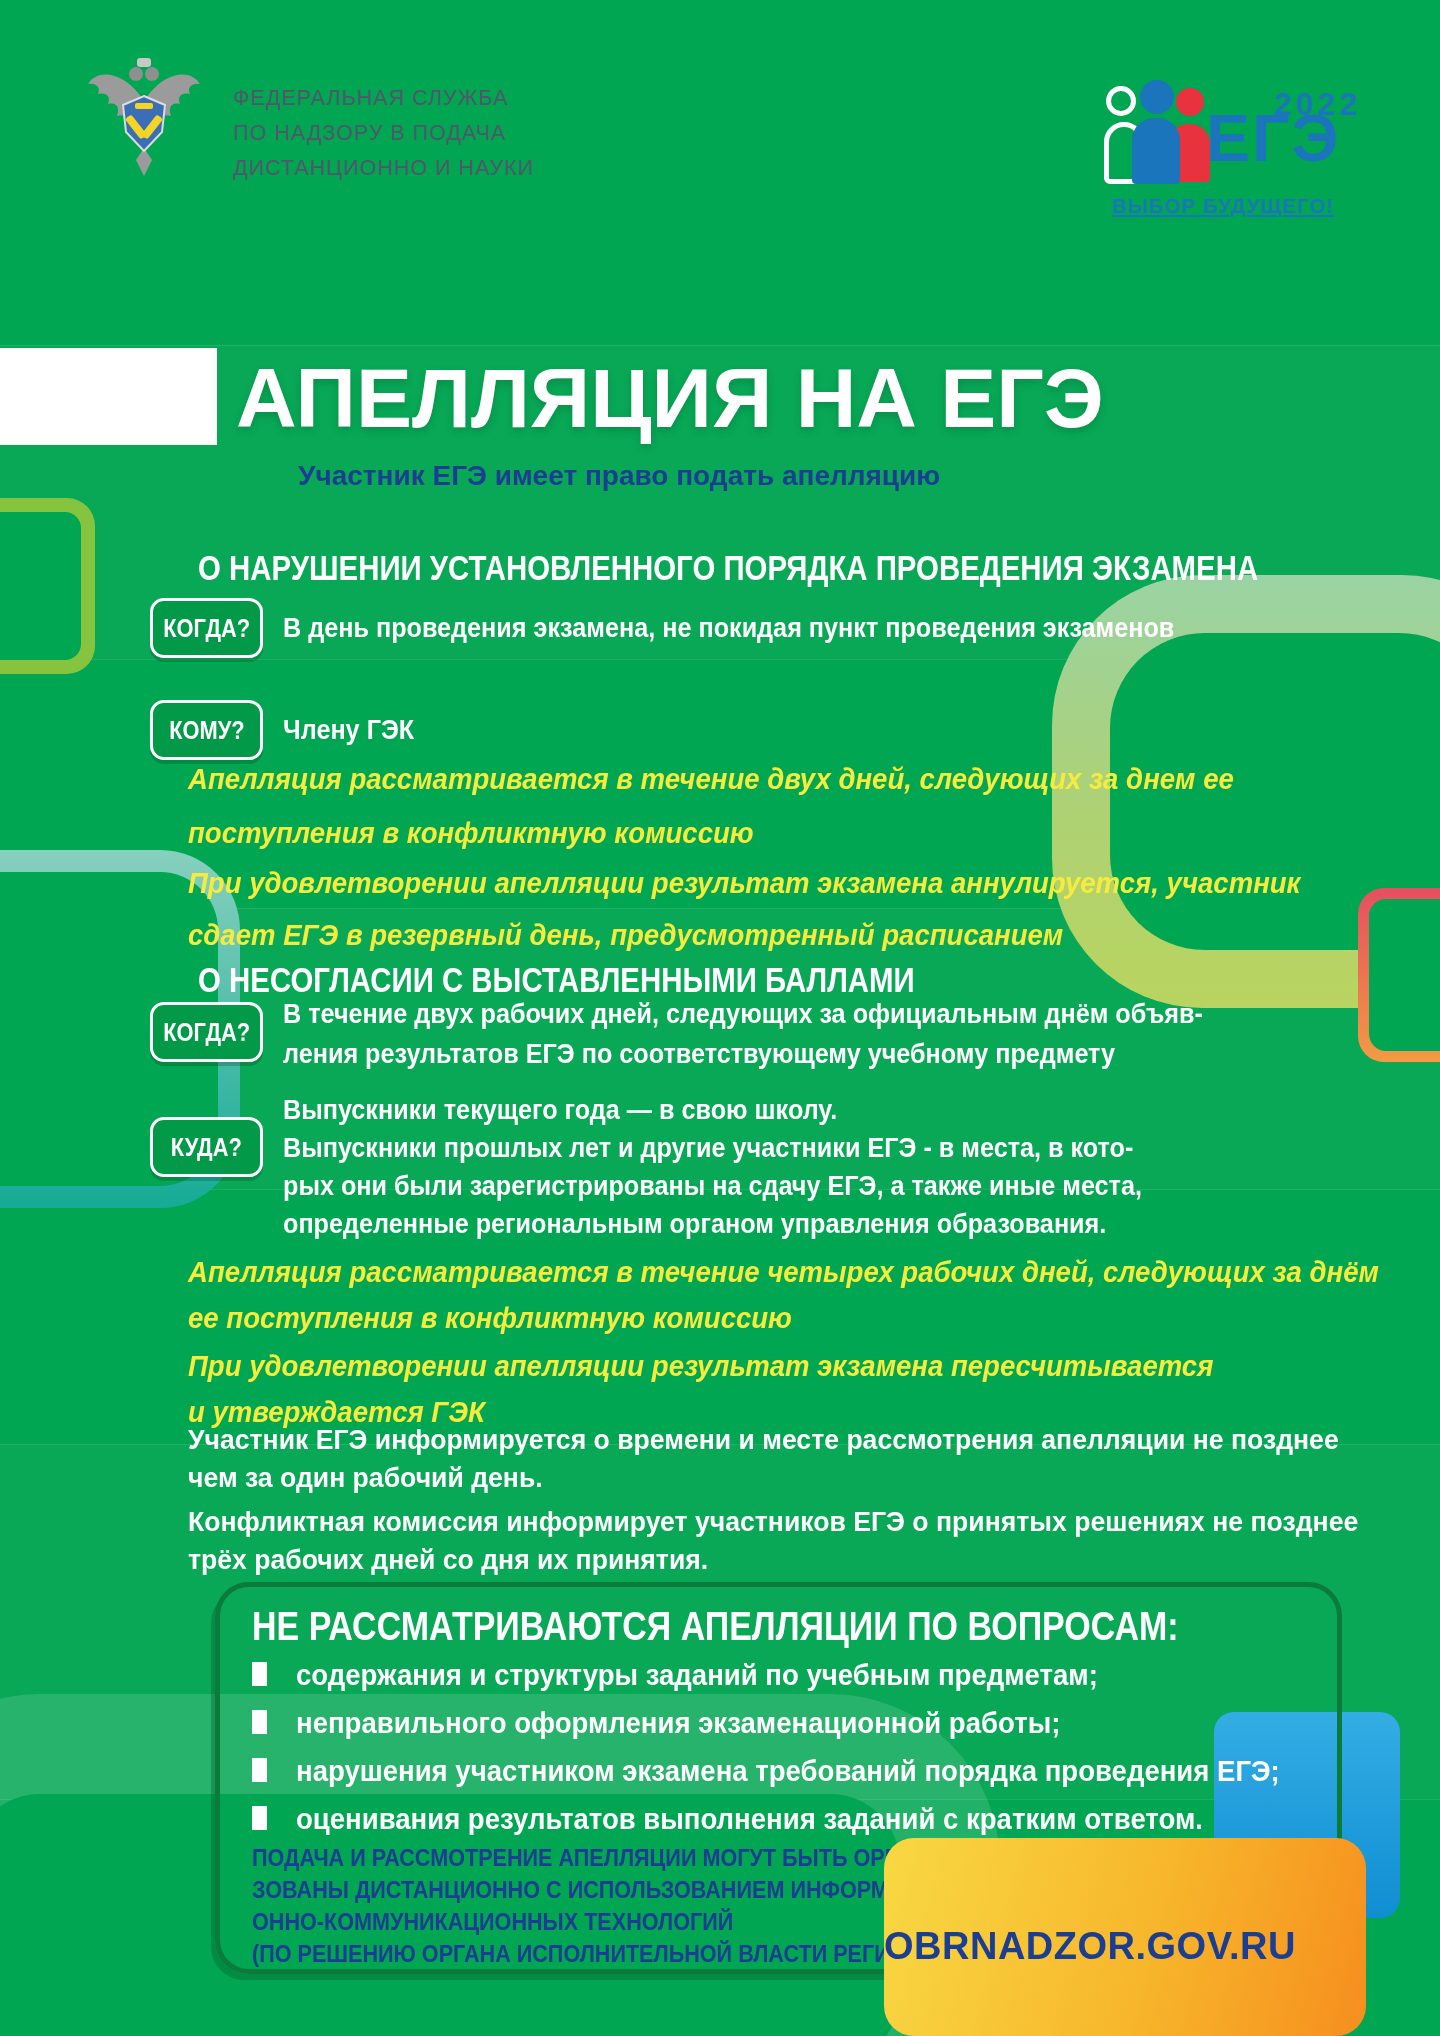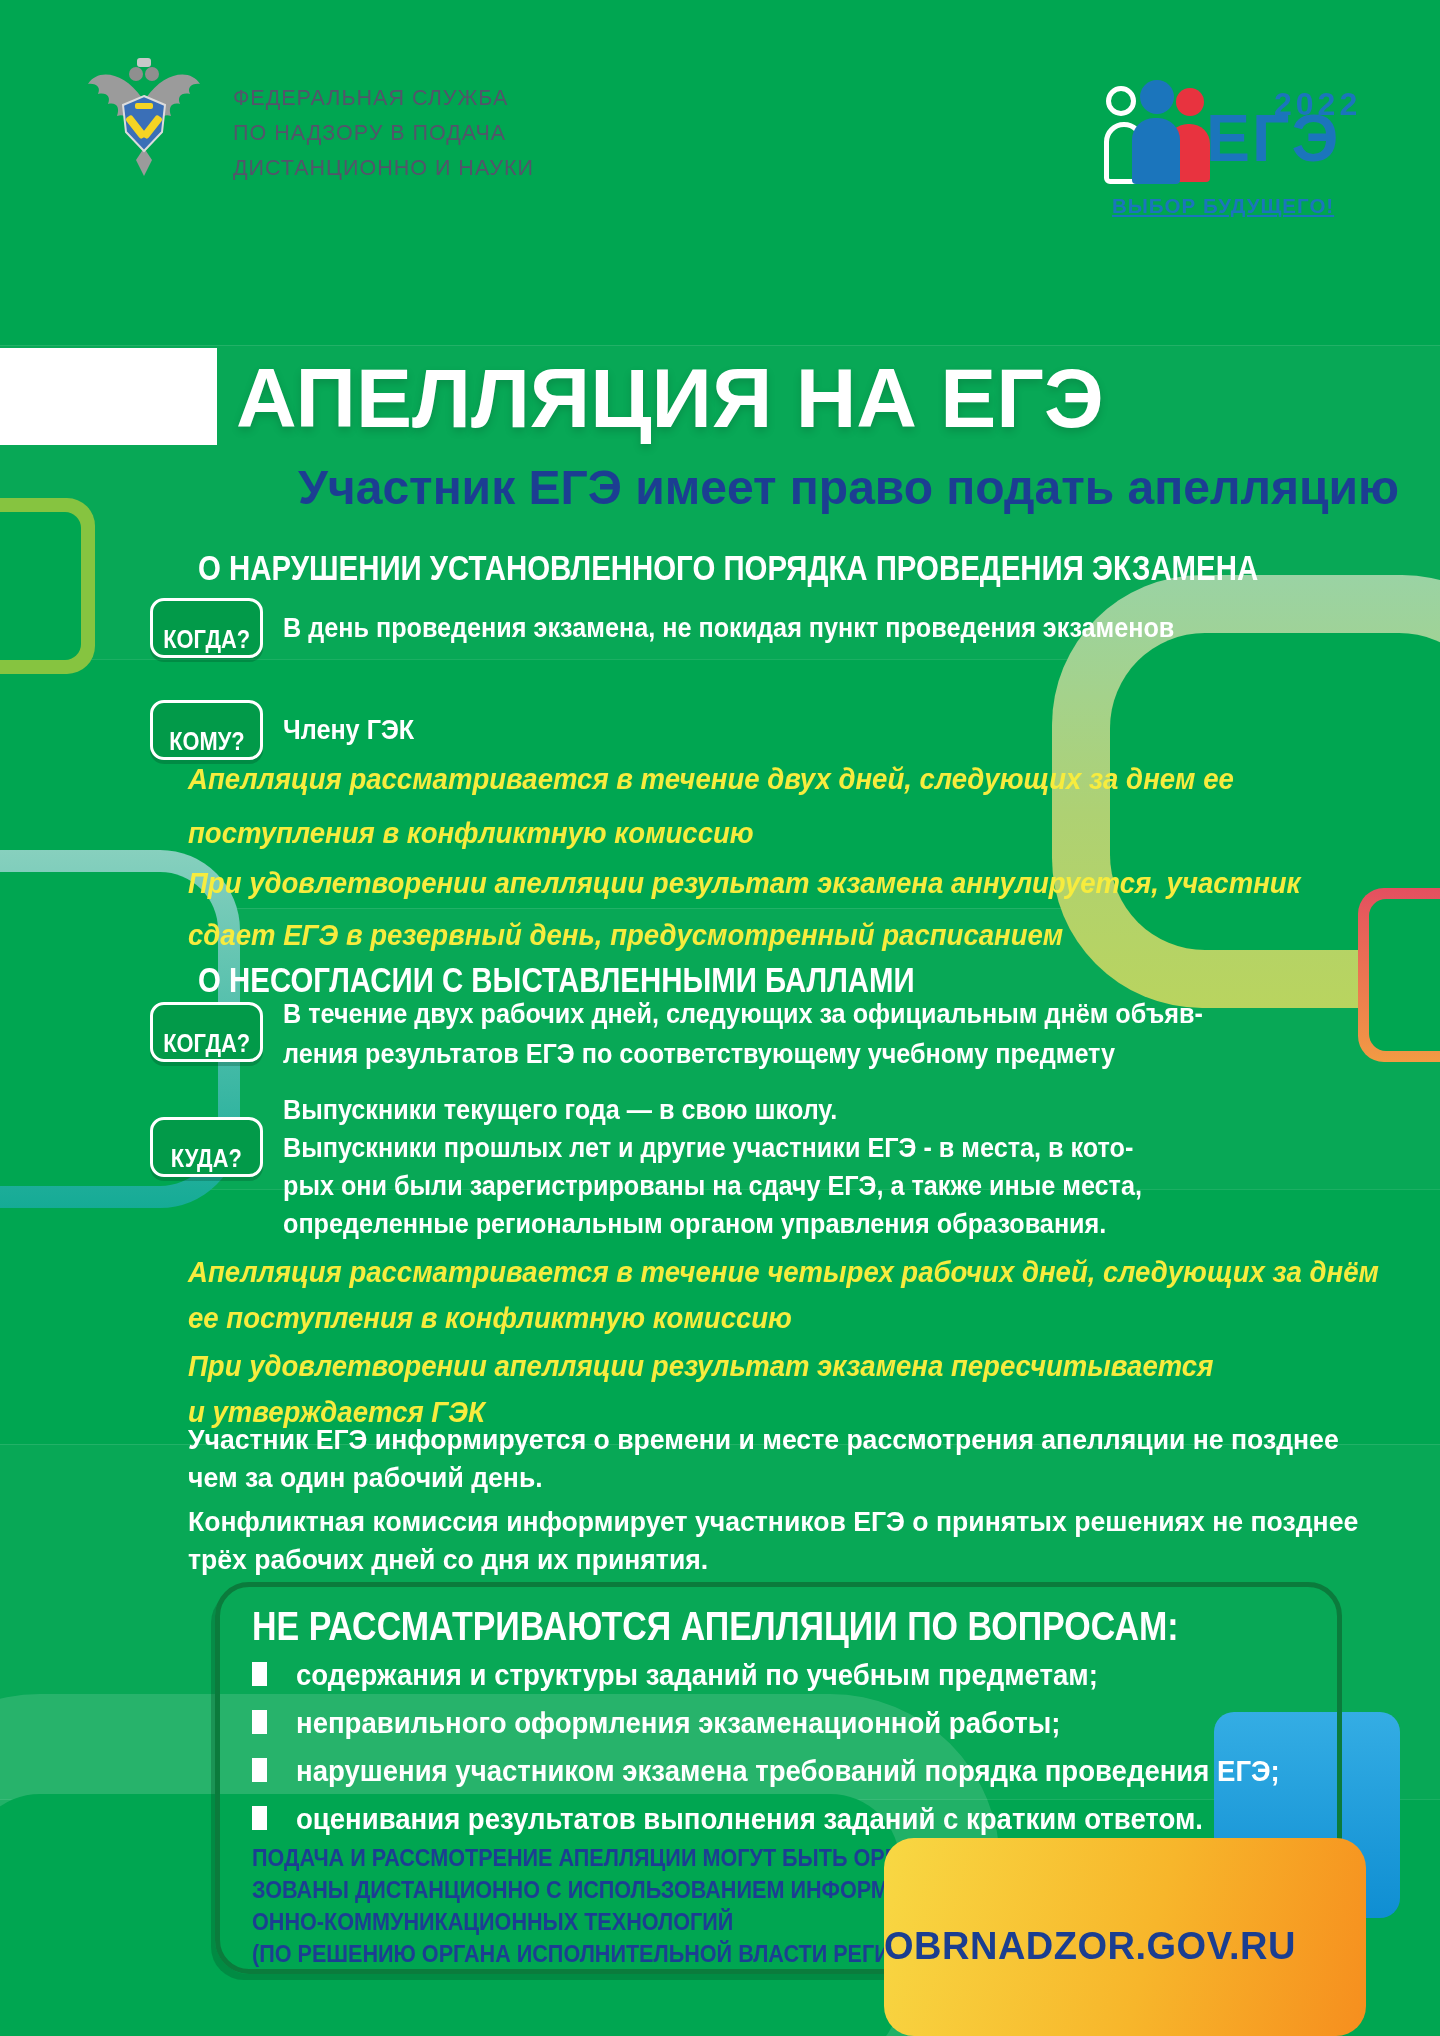--- a/index.html
+++ b/index.html
@@ -17,25 +17,25 @@
   .deco { position:absolute; z-index:2; }
   .deco .inner { position:absolute; background:#00A651; }
   
   .whitebar { position:absolute; left:0; top:348px; width:217px; height:97px; background:#fff; z-index:5; }
   .t { position:absolute; white-space:nowrap; z-index:6; }
   .cond84 { transform:scaleX(.84); transform-origin:0 50%; }
   .cond90 { transform:scaleX(.90); transform-origin:0 50%; }
   .cond95 { transform:scaleX(.95); transform-origin:0 50%; }
   .title { left:236px; top:350px; font-size:84px; font-weight:700; color:#fff; letter-spacing:0px;
            text-shadow:0 4px 8px rgba(0,0,0,.15); z-index:6;}
-  .subtitle { left:298px; top:460px; font-size:48px; font-weight:700; color:#1C3E92; }
+  .subtitle { left:298px; top:460px; font-size:28px; font-weight:700; color:#1C3E92; }
   .sechead { font-size:35px; font-weight:700; color:#fff; }
   .badge { position:absolute; left:150px; width:113px; height:60px; background:#029A49;
            border:3px solid #fff; border-radius:14px; z-index:7;
-           display:flex; align-items:flex-end; justify-content:center;
+           display:flex; align-items:center; justify-content:center;
            box-shadow:0 4px 0 rgba(0,60,30,.25); }
   .badge span { font-size:26px; font-weight:700; color:#fff; transform:scaleX(.84); white-space:nowrap; }
   .rowtext { font-size:28px; font-weight:700; color:#fff; }
   .yellow { font-size:29px; font-weight:700; font-style:italic; color:#F7EC3E; }
   .wpar { font-size:28px; font-weight:700; color:#fff; }
   
   .ncbox { position:absolute; left:215px; top:1582px; width:1127px; height:392px;
            border:5px solid #0B7B3C; border-radius:34px; z-index:6;
            box-shadow:-5px 7px 0 -1px rgba(4,90,44,.35); }
   .bullet { position:absolute; left:252px; width:15px; height:24px; background:#fff; z-index:7; }

